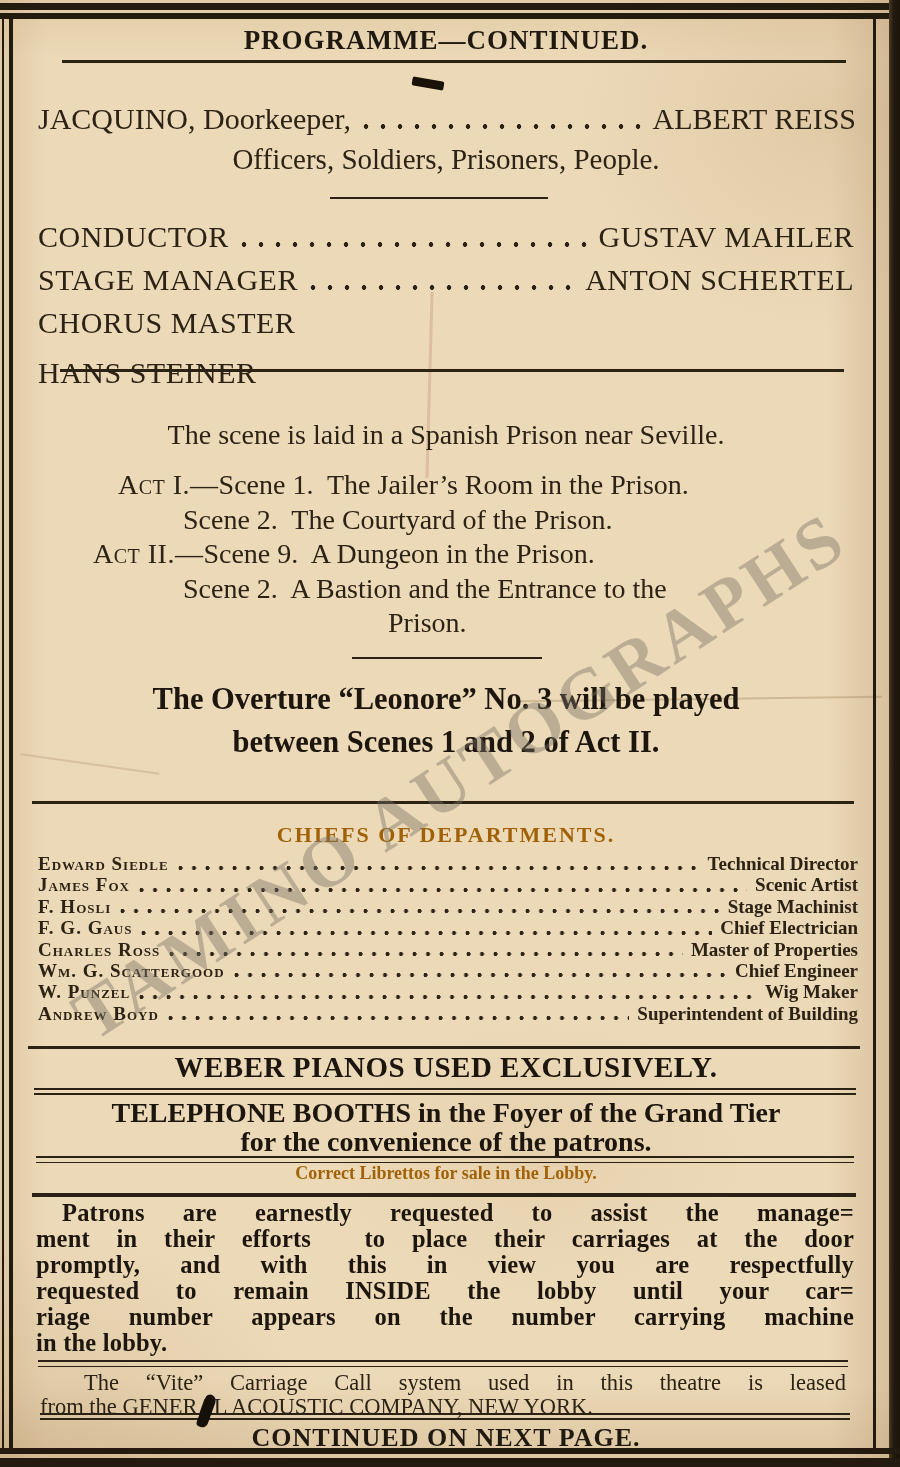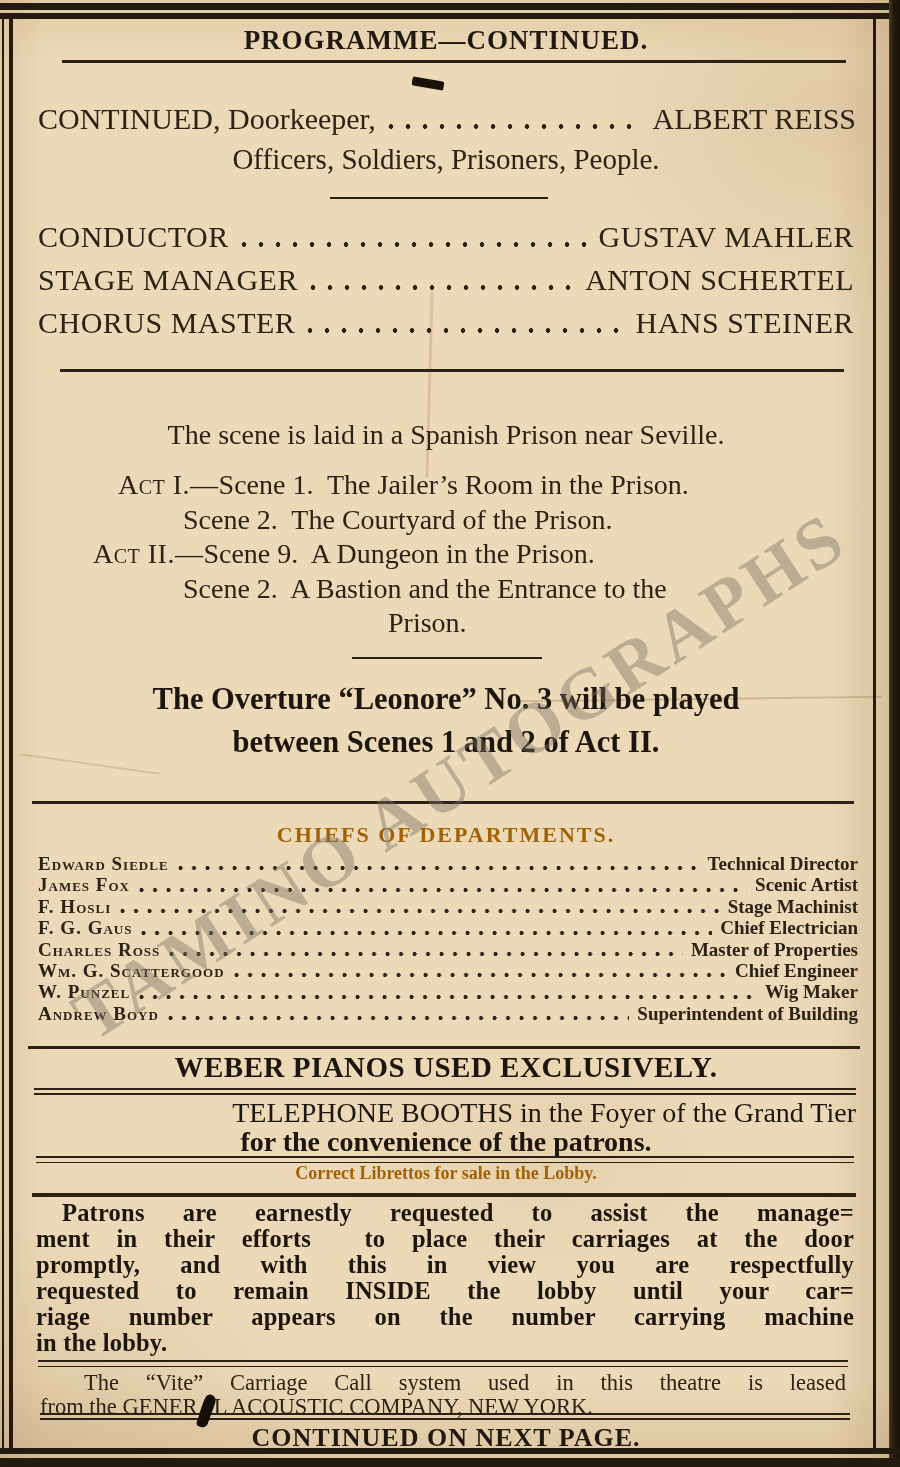--- a/index.html
+++ b/index.html
@@ -55,21 +55,21 @@
     letter-spacing:1px; color:#201910; }
 
   
   .dotrow { display:flex; }
   .leader { flex:1 1 auto; align-self:flex-end; height:7px; margin:0 10px 7px 12px;
     background-image:radial-gradient(circle at 3px 3.5px, #2c2316 2.1px, rgba(0,0,0,0) 2.6px);
     background-size:17px 7px; background-repeat:repeat-x; }
   .cast-row  { top:100px; left:38px; right:44px; font-size:30px; line-height:37px; }
   .ensemble  { top:143px; left:36px; right:44px; font-size:29px; }
   .staff-row { left:38px; right:46px; font-size:30px; line-height:36px; letter-spacing:.5px; }
-  .st0 { top:219px; } .st1 { top:262px; } .st2 { top:305px; }
+  .st0 { top:219px; } .st1 { top:262px; } .st2 { top:305px;flex-direction:column; }
 
   
   .setting { top:419px; left:36px; right:44px; font-size:28px; }
   .scenes  { top:468px; left:36px; right:44px; }
   .scene-row { font-size:28px; line-height:34.5px; white-space:pre-wrap; }
   .scene-row .act { font-variant:small-caps; letter-spacing:.5px; }
   .r1 { padding-left:82px; } .r2 { padding-left:147px; } .r3 { padding-left:57px; }
   .r4 { padding-left:147px; } .r5 { padding-left:352px; }
 
   
@@ -83,21 +83,21 @@
   .chief-row { display:flex; height:21.4px; font-size:19px; line-height:21px; }
   .chief-name { font-variant:small-caps; font-weight:bold; letter-spacing:1px; white-space:nowrap; }
   .chief-title { font-weight:bold; white-space:nowrap; }
   .leader.small { height:6px; margin:0 8px 3px 9px;
     background-image:radial-gradient(circle at 2.5px 3px, #2c2316 1.8px, rgba(0,0,0,0) 2.2px);
     background-size:13.5px 6px; }
 
   
   .weber     { top:1051px; left:36px; right:44px; font-size:29px; font-weight:bold;
                letter-spacing:.5px; color:#1d160e; }
-  .telephone1{ top:1097px; left:36px; right:44px; font-size:28px; font-weight:normal; color:#1d160e;text-align:right; }
+  .telephone1{ top:1097px; left:36px; right:44px; font-size:28px; font-weight:bold; color:#1d160e; }
   .telephone2{ top:1126px; left:36px; right:44px; font-size:28px; font-weight:bold; color:#1d160e; }
   .librettos { top:1163px; left:36px; right:44px; font-size:18px; font-weight:bold; color:#a16207; }
 
   
   .patrons { top:1200px; left:36px; right:46px; }
   .p-line { font-size:24.5px; line-height:26px; font-weight:bold; letter-spacing:.2px;
     color:#1d160e; white-space:pre-wrap; text-align:justify; text-align-last:justify; }
   .p-first { text-indent:26px; }
   .p-last  { text-align-last:left; }
 
@@ -132,21 +132,21 @@
   <div class="vline vr1"></div>
   <div class="vline vr2"></div>
   <div class="bar bar-b1"></div>
   <div class="bar bar-b2"></div>
 
   <div class="txt center prog-header">PROGRAMME—CONTINUED.</div>
   <div class="rule" style="top:60px; left:62px; right:54px; height:3px;"></div>
   <div class="ink-dash"></div>
 
   <div class="txt dotrow cast-row">
-    <span>CONTINUED, Doorkeeper,</span>
+    <span>JACQUINO, Doorkeeper,</span>
     <span class="leader"></span>
     <span>ALBERT REISS</span>
   </div>
   <div class="txt center ensemble">Officers, Soldiers, Prisoners, People.</div>
 
   <div class="rule" style="top:197px; left:330px; width:218px; height:2px;"></div>
 
   <div class="txt dotrow staff-row st0">
     <span>CONDUCTOR</span>
     <span class="leader"></span>

